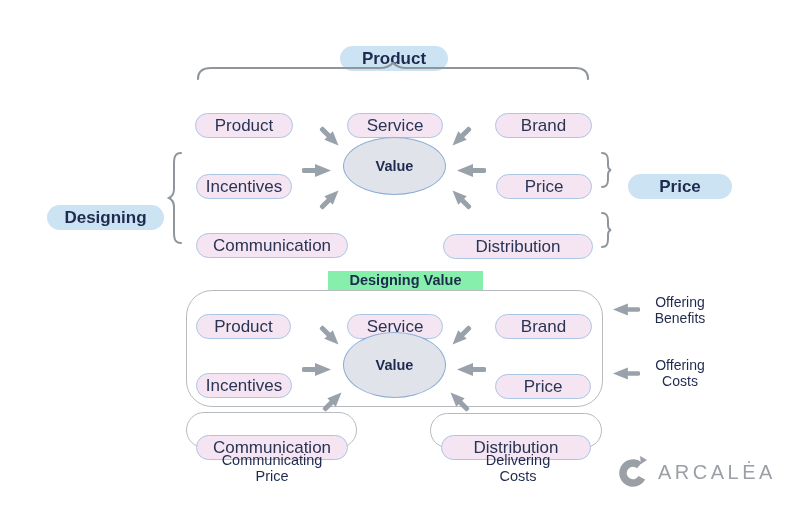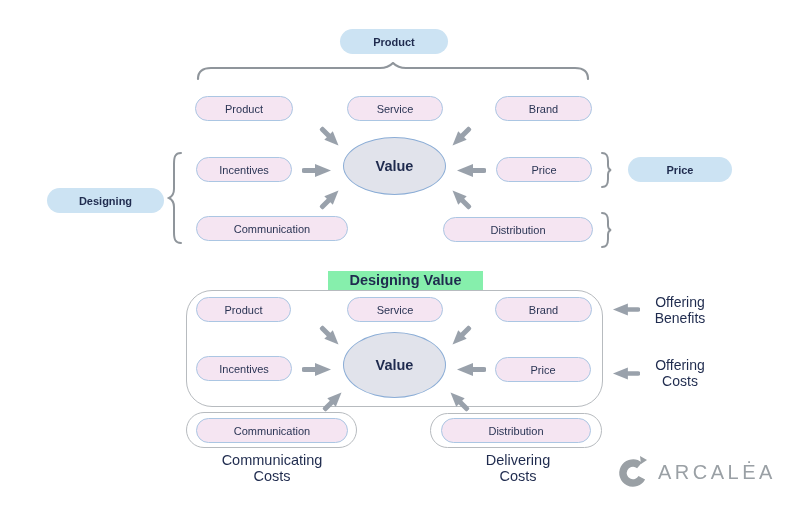--- a/index.html
+++ b/index.html
@@ -2,21 +2,21 @@
 <html><head>
 <meta charset="utf-8">
 <style>
   html,body{margin:0;padding:0;background:#ffffff;}
   .canvas{
     position:relative;width:787px;height:508px;background:#ffffff;overflow:hidden;
     font-family:"Liberation Sans","DejaVu Sans",sans-serif;
   }
   .pill{
     position:absolute;height:25px;display:flex;align-items:center;justify-content:center;
-    border-radius:13px;font-size:11px;box-sizing:border-box;
+    border-radius:13px;font-size:17px;box-sizing:border-box;margin-top:17px;
   }
   .pill.pink{
     background:#f5e5f2;border:1.4px solid #abc6e3;color:#2a3454;font-weight:400;
   }
   .pill.blue{
     background:#cce3f3;border:none;color:#1f2b4e;font-weight:700;
   }
   .ellipse{
     position:absolute;border-radius:50%;background:#e1e3eb;border:1.6px solid #8badd6;
     display:flex;align-items:center;justify-content:center;
@@ -110,21 +110,21 @@
   <div class="pill pink" style="left:196px;top:356px;width:96px;">Incentives</div>
   <div class="ellipse" style="left:343px;top:332px;width:103px;height:66px;">Value</div>
   <div class="pill pink" style="left:495px;top:357px;width:96px;">Price</div>
 
   <div class="outline-box" style="left:186px;top:412px;width:171px;height:36px;border-radius:18px;"></div>
   <div class="pill pink" style="left:196px;top:418px;width:152px;">Communication</div>
   <div class="outline-box" style="left:430px;top:413px;width:172px;height:35px;border-radius:18px;"></div>
   <div class="pill pink" style="left:441px;top:418px;width:150px;">Distribution</div>
 
   <div class="heading" style="left:194px;top:452px;width:156px;">Communicating
-Costs</div>
+Price</div>
   <div class="heading" style="left:440px;top:452px;width:156px;">Delivering
 Costs</div>
 
   <svg class="arrow" style="left:612px;top:302px;transform:rotate(180deg);" width="28" height="15" viewBox="0 0 30 15">
     <path d="M2,7.5 H14" stroke="#99a1ab" stroke-width="5" stroke-linecap="round"></path>
       <path d="M13,1 L29,7.5 L13,14 Z" fill="#99a1ab"></path>
   </svg>
   <div class="heading" style="left:640px;top:294px;width:80px;font-size:14px;">Offering
 Benefits</div>
 

